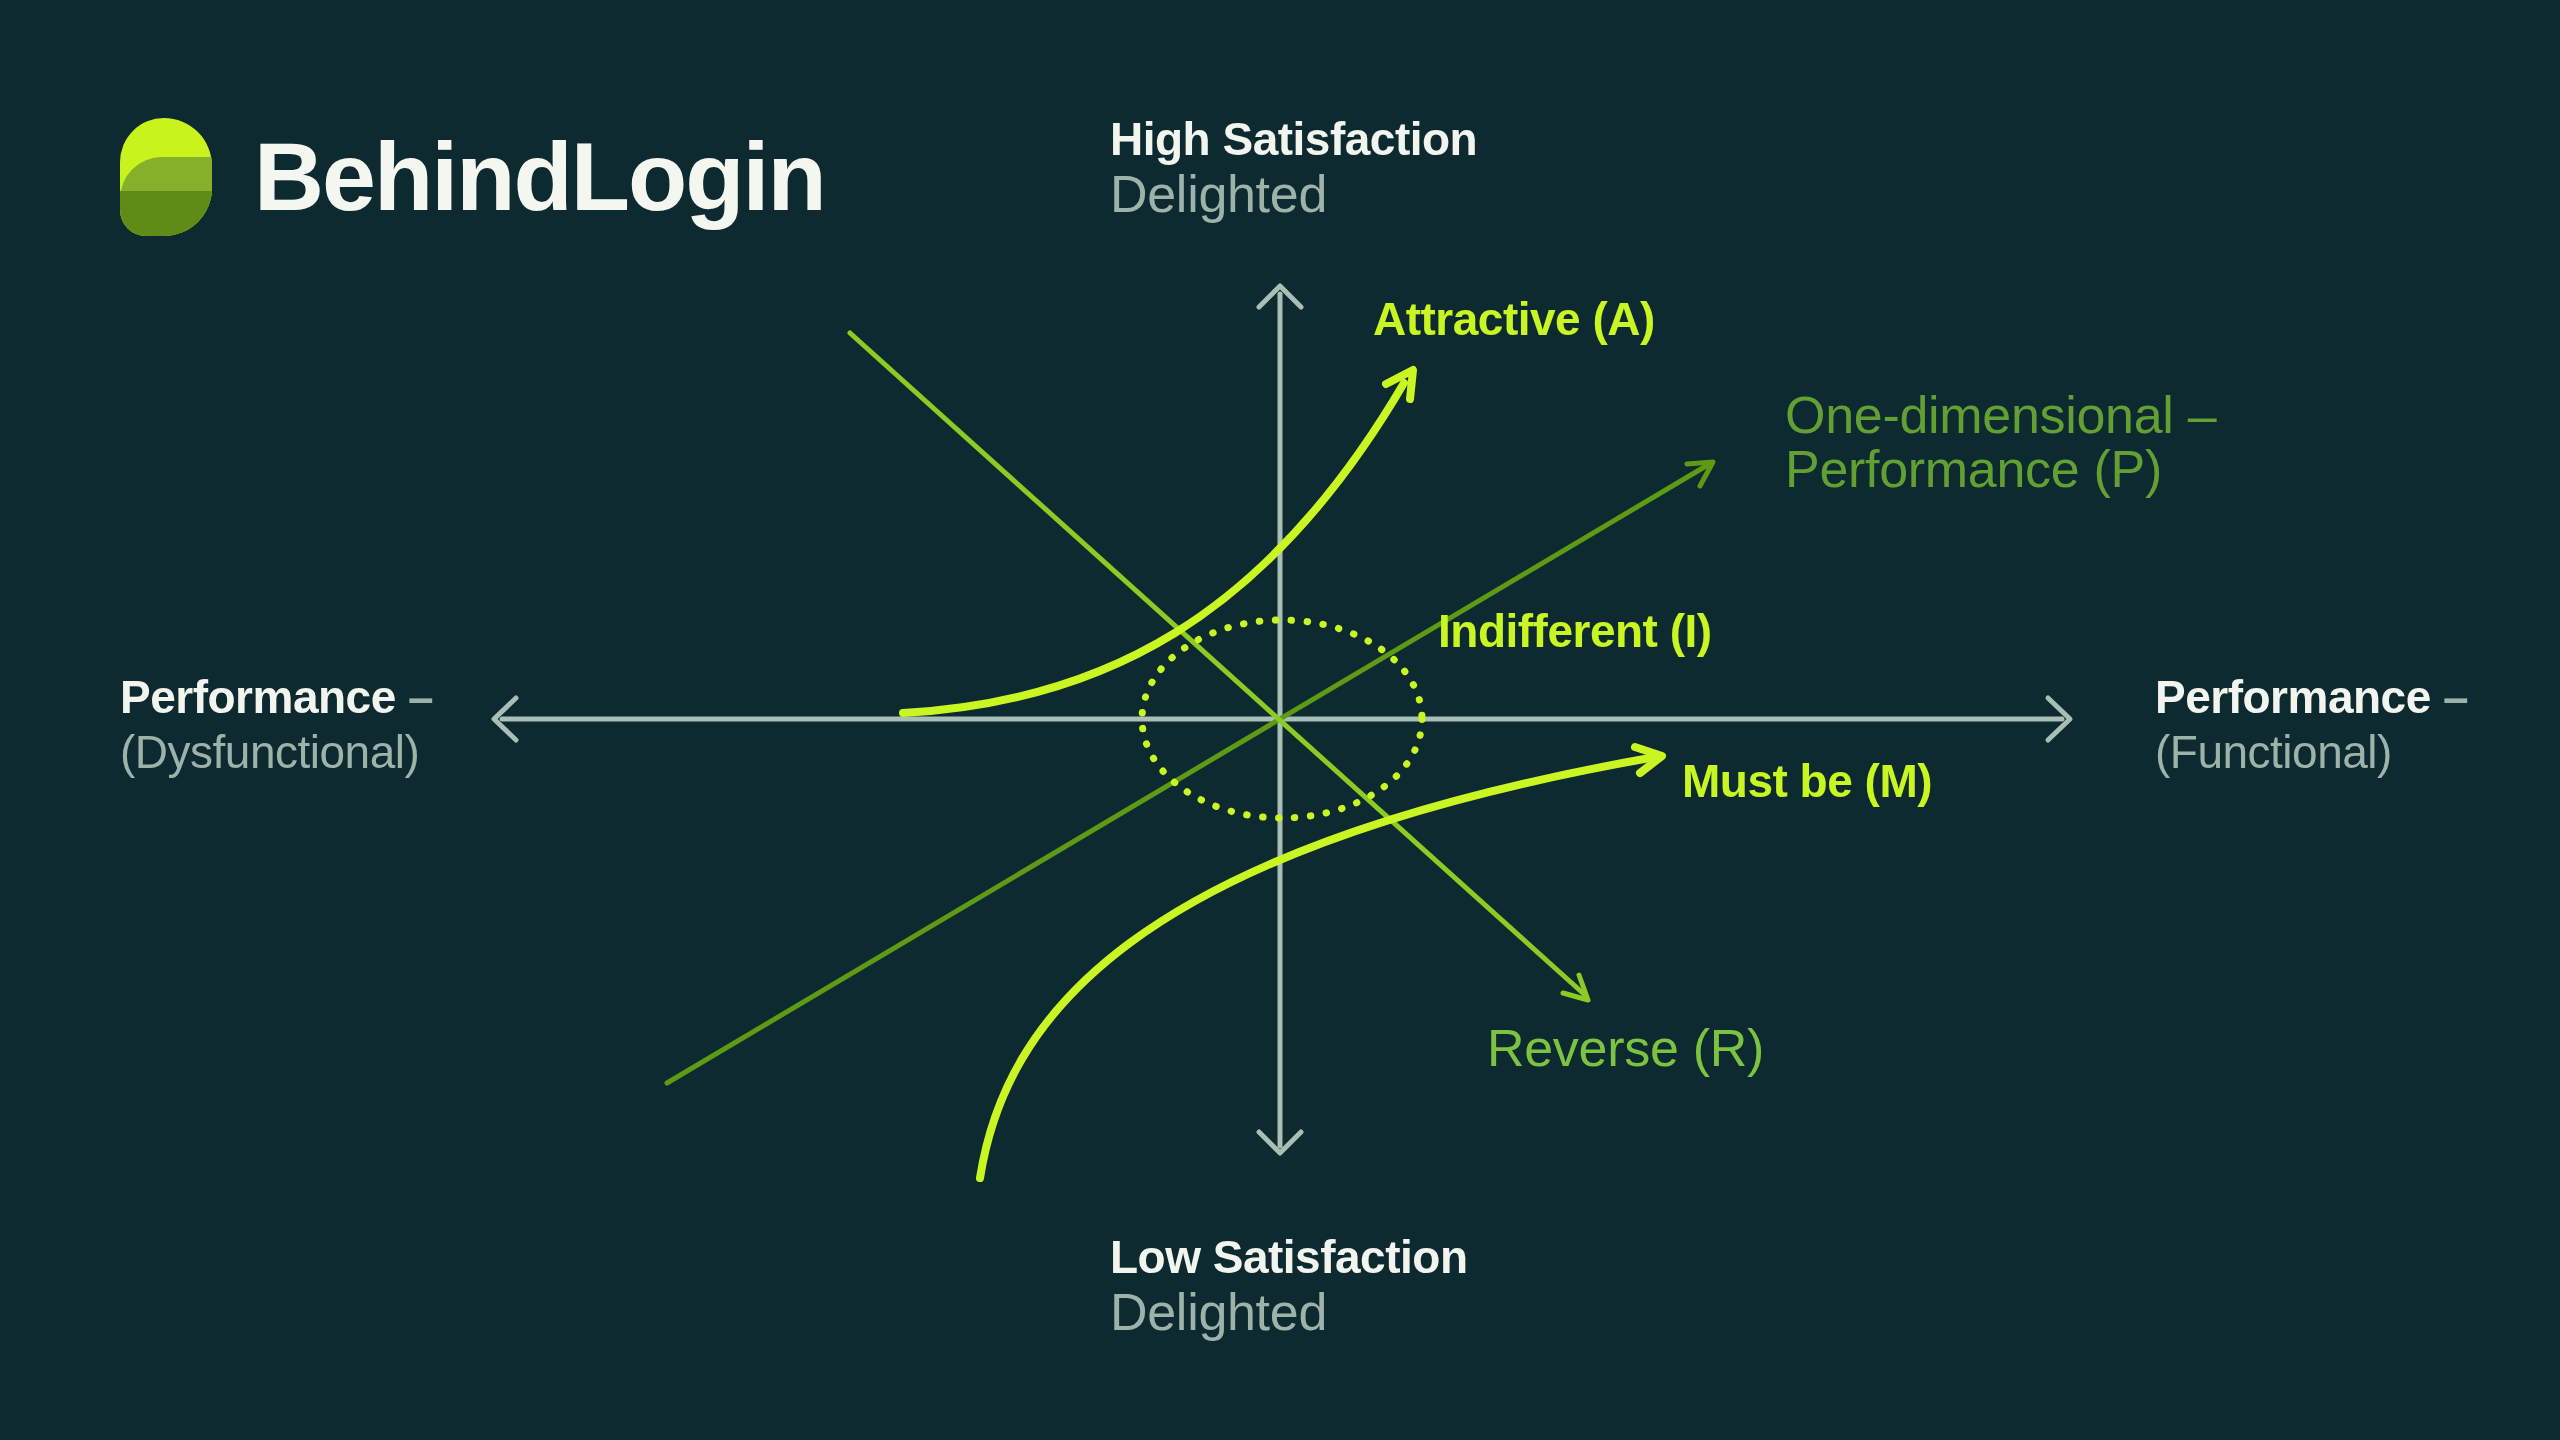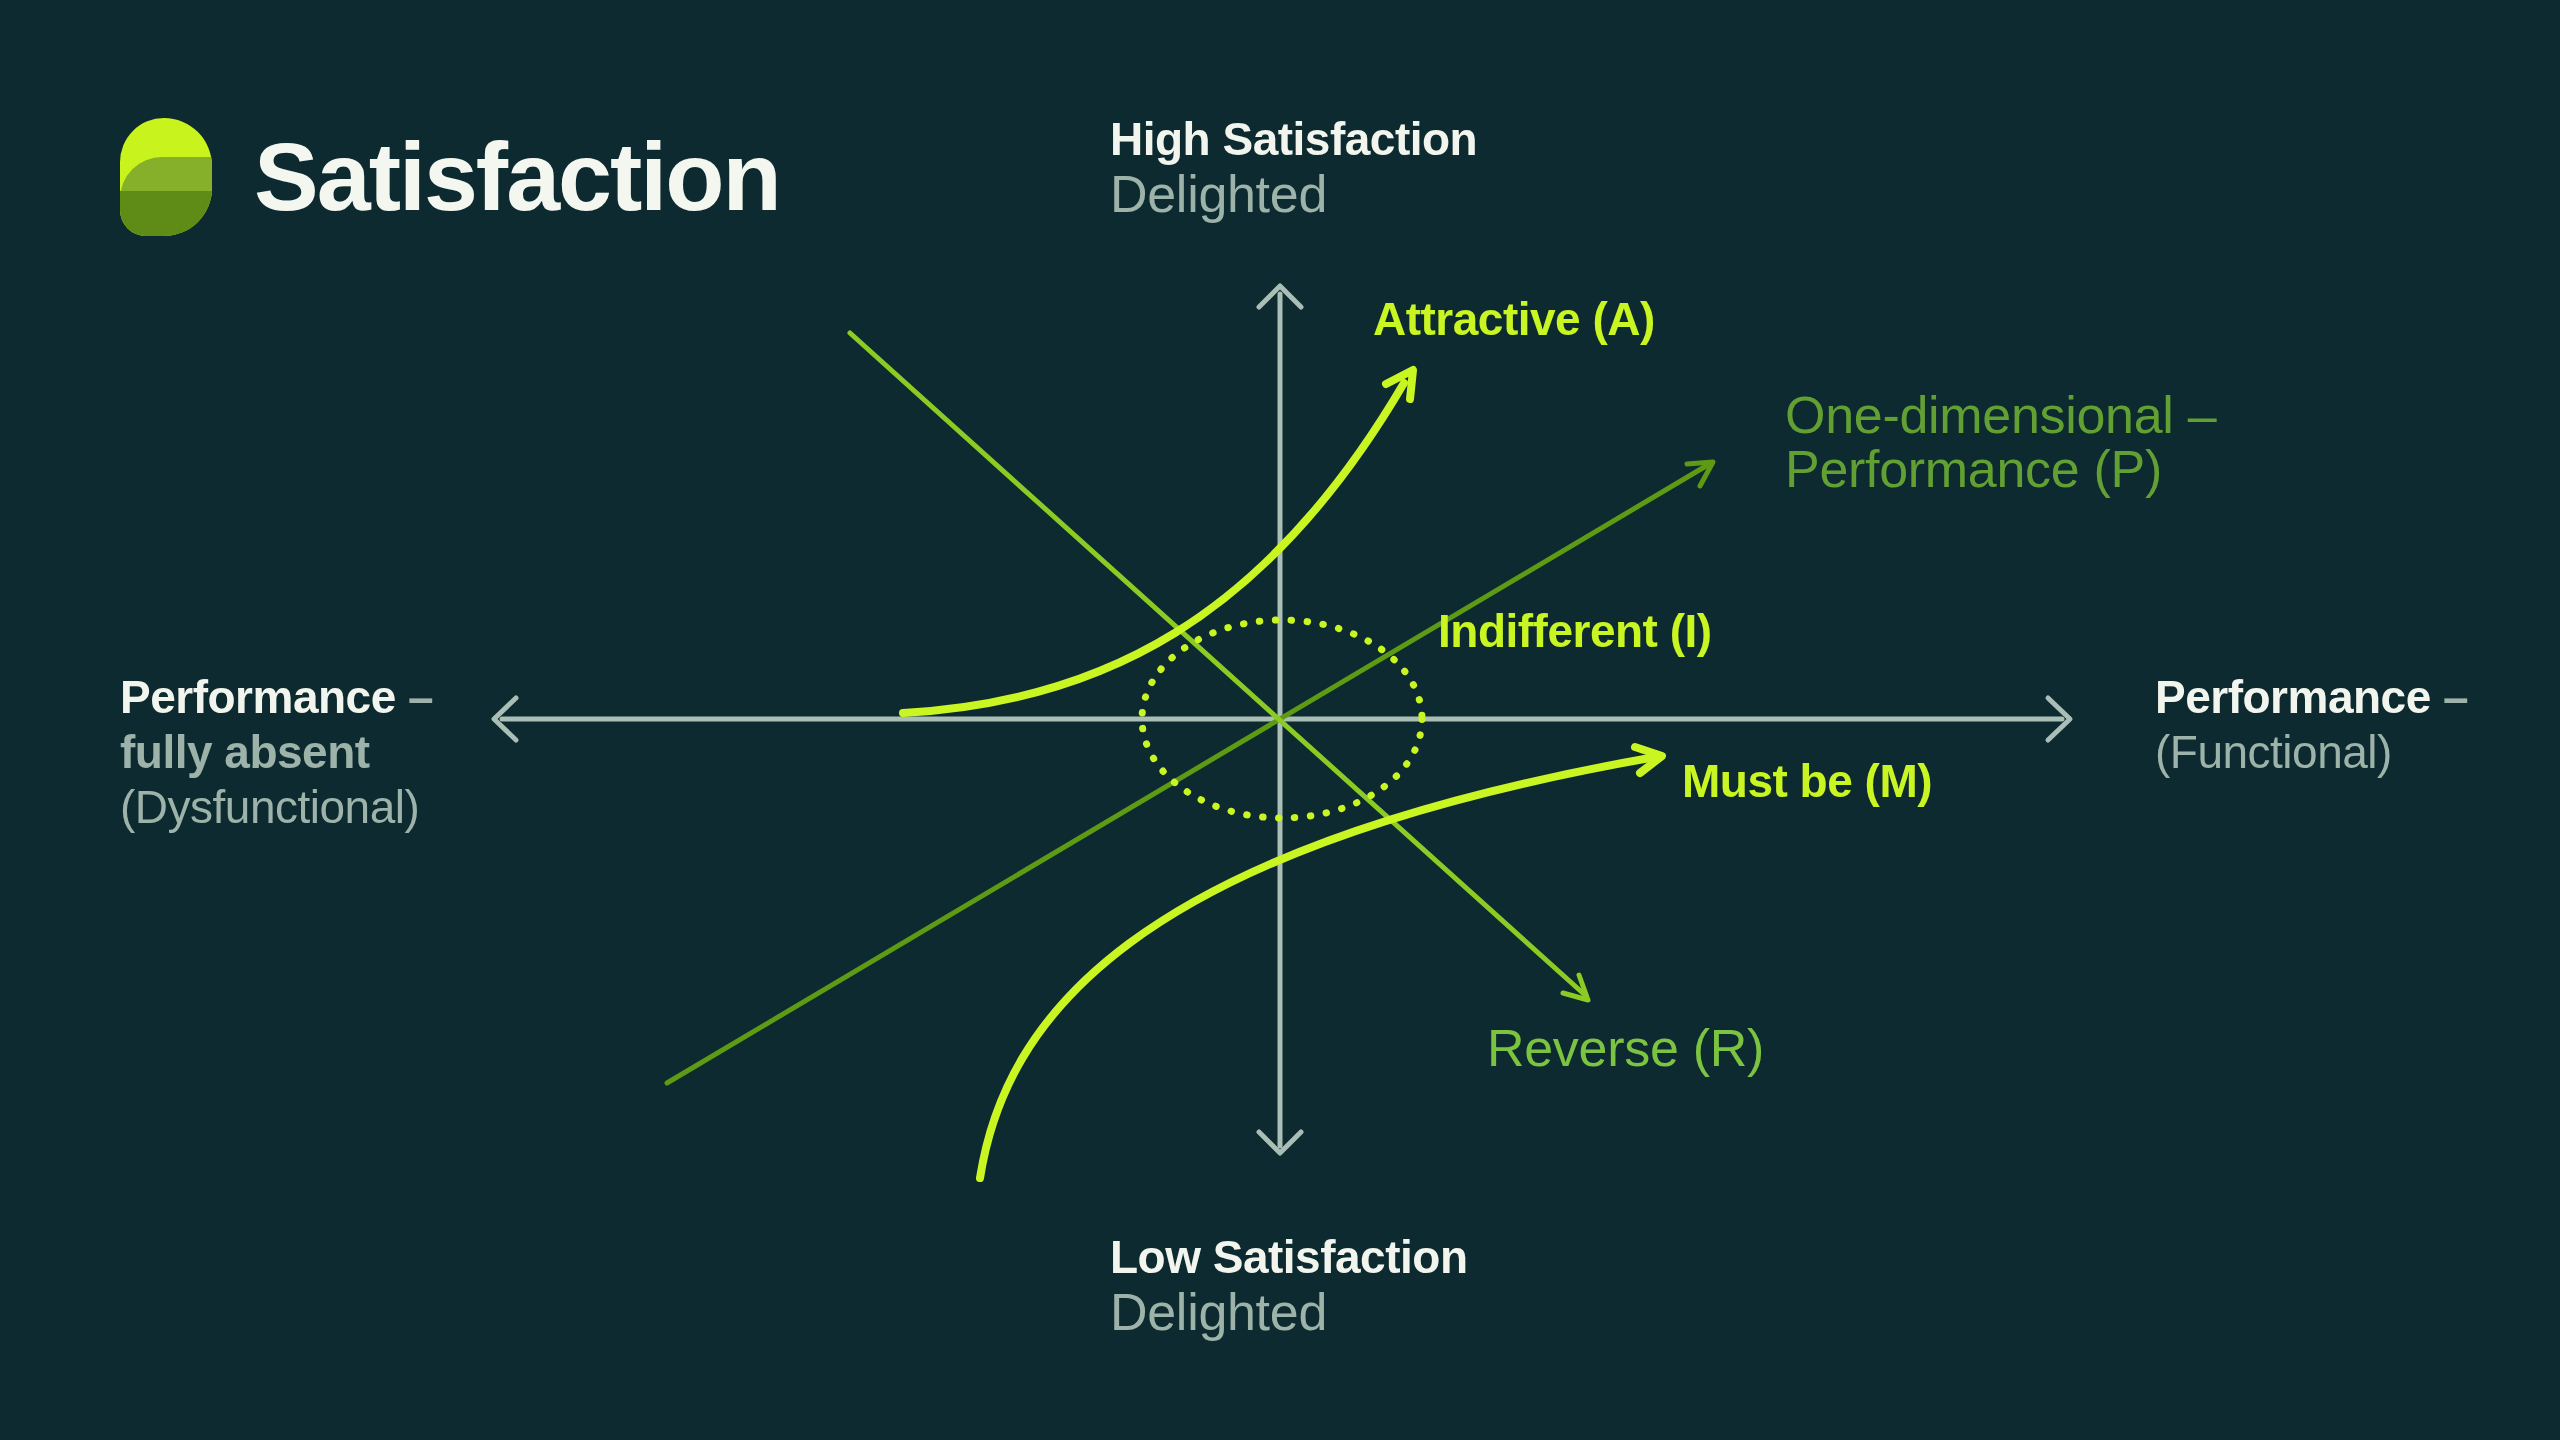--- a/index.html
+++ b/index.html
@@ -58,21 +58,21 @@
 </head>
 <body>
 
 <div id="page">
 
   <div id="logo">
     <div class="logo-mark">
       <div class="logo-mid"></div>
       <div class="logo-bottom"></div>
     </div>
-    <div class="brand-text">Satisfaction</div>
+    <div class="brand-text">BehindLogin</div>
   </div>
 
   <svg id="diagram" width="2560" height="1440" viewBox="0 0 2560 1440">
     <g stroke="#a9beb4" stroke-width="5" fill="none" stroke-linecap="round" stroke-linejoin="round">
       <path d="M502 719 H2062"></path>
       <path d="M516 698 L494 719 L516 740"></path>
       <path d="M2048 698 L2070 719 L2048 740"></path>
       <path d="M1280 294 V1146"></path>
       <path d="M1259 307 L1280 286 L1301 307"></path>
       <path d="M1259 1132 L1280 1153 L1301 1132"></path>
@@ -106,21 +106,20 @@
   <div class="lbl fs46" style="left:1110px; top:1230px;">
     <div class="white bold">Low Satisfaction</div>
     <div class="sage fs44">Delighted</div>
   </div>
 
   <div class="lbl fs46" style="left:120px; top:670px;">
     <div>
       <span class="white bold">Performance</span>
       <span class="sage bold">–</span>
     </div>
-    <div class="sage bold">fully absent</div>
     <div class="sage">(Dysfunctional)</div>
   </div>
 
   <div class="lbl fs46" style="left:2155px; top:670px;">
     <div>
       <span class="white bold">Performance</span>
       <span class="sage bold">–</span>
     </div>
     <div class="sage">(Functional)</div>
   </div>

